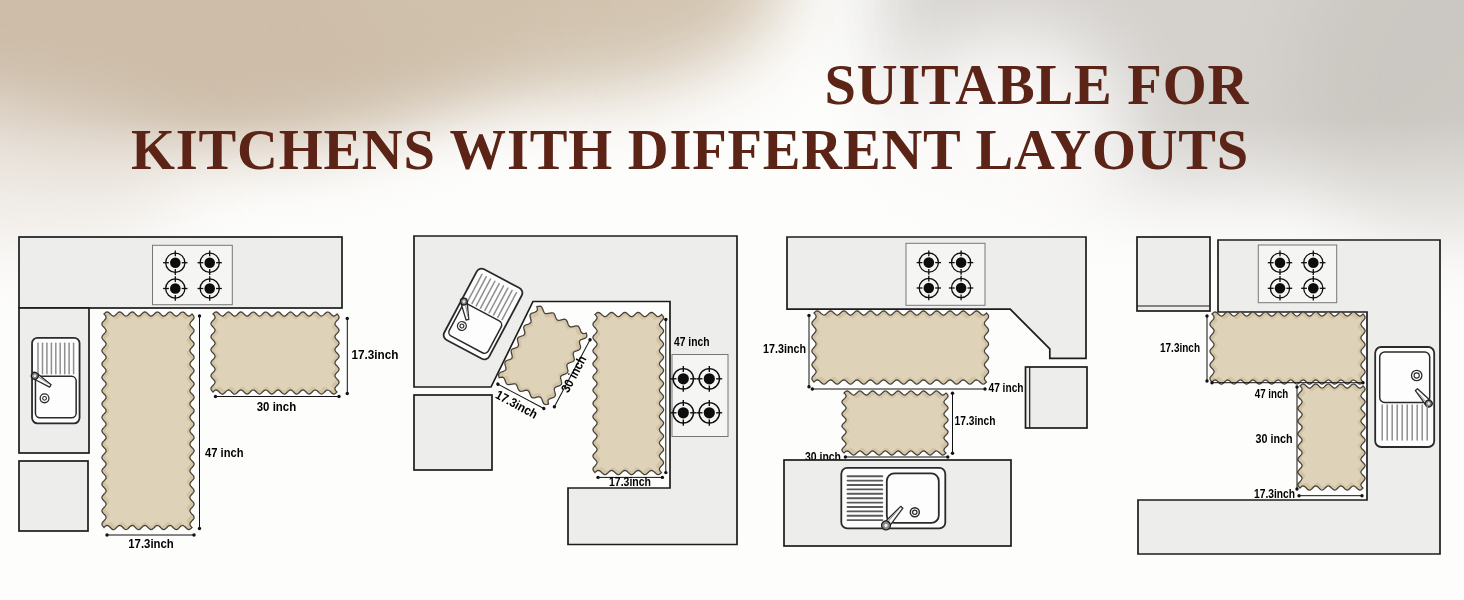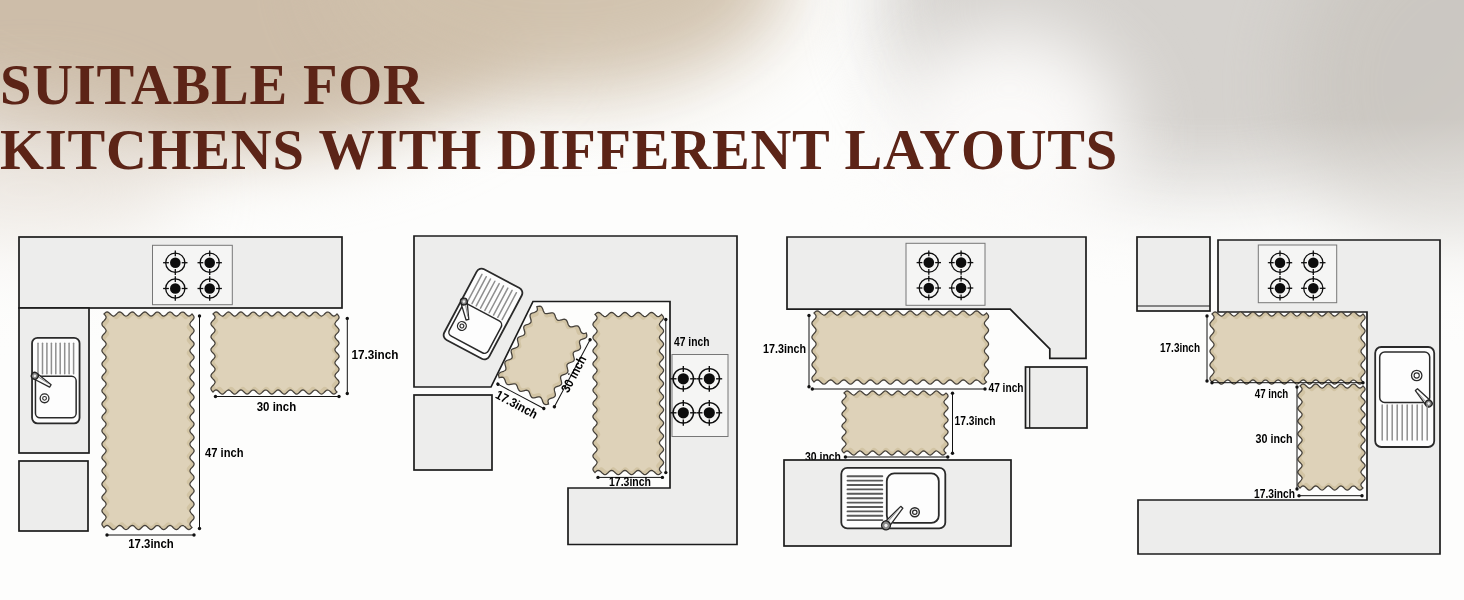--- a/index.html
+++ b/index.html
@@ -1,19 +1,19 @@
 <!DOCTYPE html>
 <html><head>
 <meta charset="utf-8">
 <style>
   html,body { margin:0; padding:0; }
   #wrap { position:relative; width:1464px; height:600px; overflow:hidden;
           background:#fdfdfc; font-family:"Liberation Sans", sans-serif; }
   .blob { position:absolute; filter:blur(38px); border-radius:50%; }
-  .title { position:absolute; left:0; top:53px; width:1249px; text-align:left;
+  .title { position:absolute; left:0; top:53px; width:1249px; text-align:right;
            font-family:"Liberation Serif", serif; font-weight:bold; color:#5c2417;
            font-size:56.5px; line-height:65px; letter-spacing:0.8px; }
   .lbl { font:700 12.8px "Liberation Sans", sans-serif; fill:#000; }
 </style>
 </head>
 <body>
 <div id="wrap">
 
   <div class="blob" style="left:-160px; top:-195px; width:710px; height:355px; background:#cdbda9;"></div>
 

